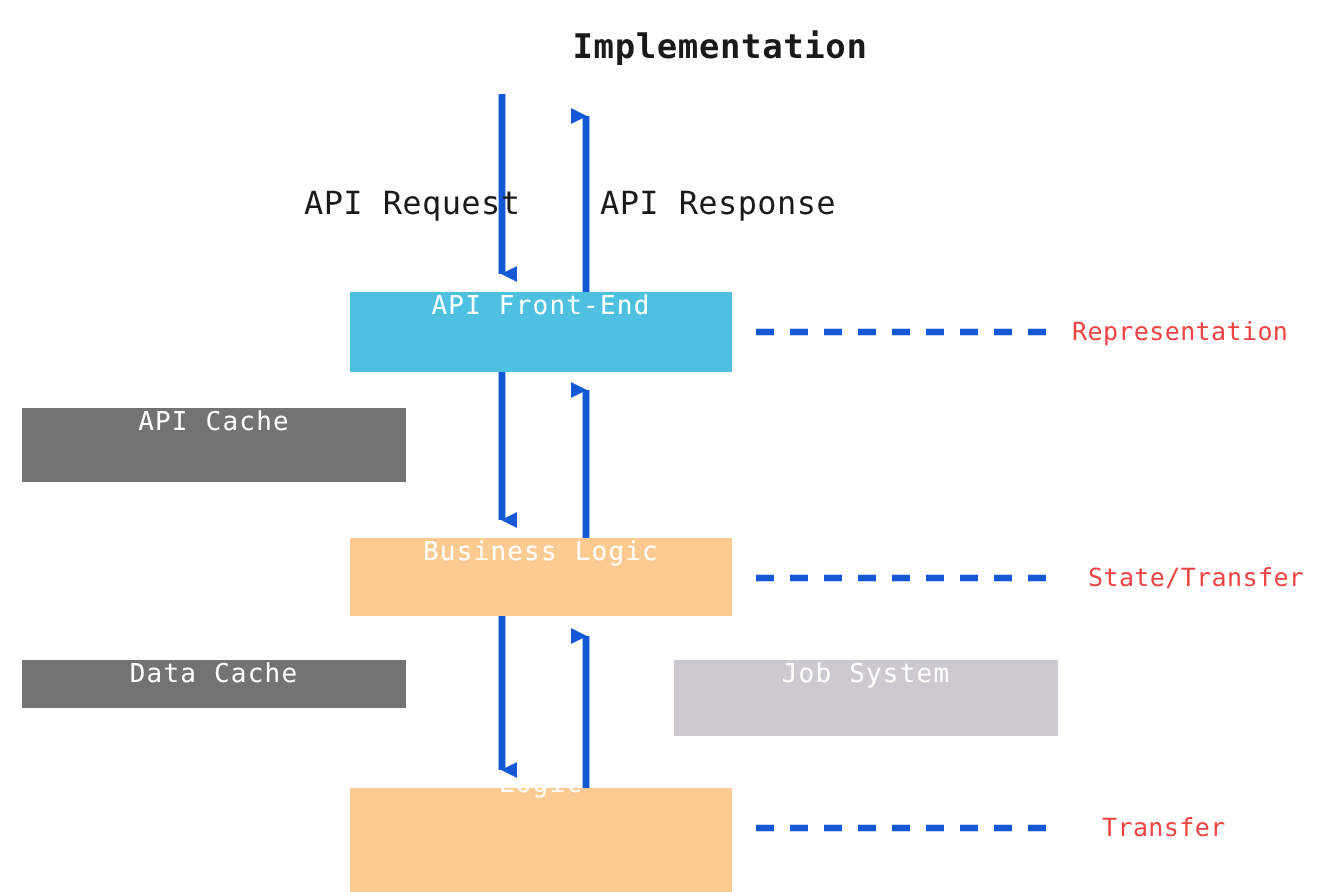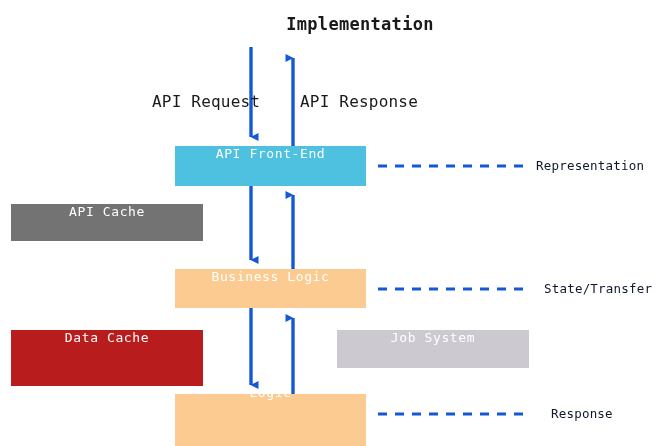--- a/index.html
+++ b/index.html
@@ -55,22 +55,22 @@
   }
   .node-api-cache {
     left: 11px; top: 204px; width: 192px; height: 37px;
     background: #737373;
   }
   .node-business-logic {
     left: 175px; top: 269px; width: 191px; height: 39px;
     background: #FCCB92;
   }
   .node-data-cache {
-    left: 11px; top: 330px; width: 192px; height: 56px;
-    background: #b91c1c;
+    left: 11px; top: 330px; width: 192px; height: 24px;
+    background: #737373;
   }
   .node-job-system {
     left: 337px; top: 330px; width: 192px; height: 38px;
     background: #CDC9D1;
   }
   .node-data {
     left: 175px; top: 394px; width: 191px; height: 52px;
     background: #FCCB92;
   }
   .node-data .node-label { margin-top: -9px; }
@@ -83,21 +83,21 @@
     white-space: nowrap;
     letter-spacing: 0.2px;
   }
   .lbl-api-request  { left: 152px; top: 92px; }
   .lbl-api-response { left: 300px; top: 92px; }
 
   .side-label {
     position: absolute;
     font-family: "DejaVu Sans Mono", "Liberation Mono", monospace;
     font-size: 12.5px;
-    color: #0f172a;
+    color: #ef4444;
     white-space: nowrap;
     letter-spacing: 0.2px;
   }
   .lbl-representation { left: 536px; top: 158px; }
   .lbl-state-transfer { left: 544px; top: 281px; }
   .lbl-resource       { left: 551px; top: 406px; }
 </style>
 </head>
 <body>
 
@@ -172,15 +172,15 @@
 
   <div class="node node-data">
     <span class="node-label">Logic</span>
   </div>
 
   <div class="edge-label lbl-api-request">API Request</div>
   <div class="edge-label lbl-api-response">API Response</div>
 
   <div class="side-label lbl-representation">Representation</div>
   <div class="side-label lbl-state-transfer">State/Transfer</div>
-  <div class="side-label lbl-resource">Response</div>
+  <div class="side-label lbl-resource">Transfer</div>
 
 </div>
 
 </body></html>

